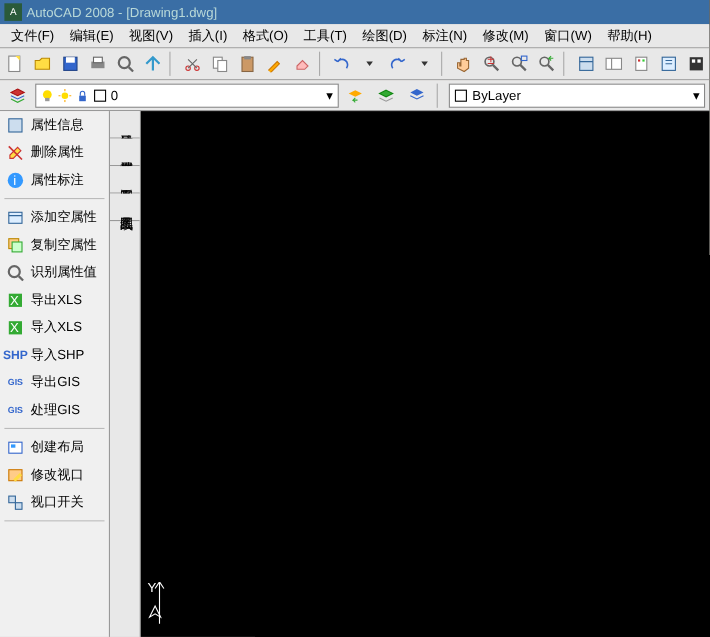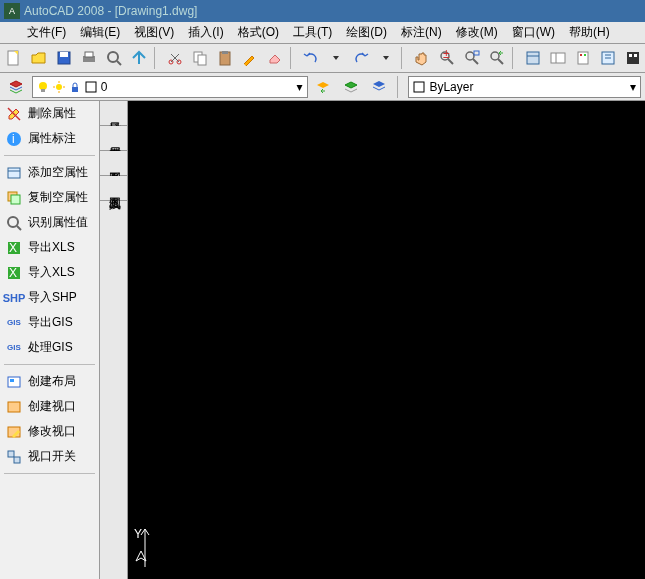--- a/index.html
+++ b/index.html
@@ -1,19 +1,19 @@
 <!DOCTYPE html>
 <html><head>
 <meta charset="utf-8">
 <style>
 * { margin: 0; padding: 0; box-sizing: border-box; font-family: "Microsoft YaHei", SimSun, sans-serif; font-size: 12px; }
 body { width: 645px; height: 579px; overflow: hidden; background: #d4d0c8; display: flex; flex-direction: column; }
 .titlebar { background: linear-gradient(#3a6ea5, #3a6ea5); height: 22px; display: flex; align-items: center; padding: 0 4px; color: #b8d8d8; }
 .titlebar .icon { width: 16px; height: 16px; background: #2a5a3a; margin-right: 4px; display: flex; align-items: center; justify-content: center; font-size: 9px; color: #fff; }
-.menubar { background: #e8e8e8; height: 22px; display: flex; align-items: center; padding: 0 21px; border-bottom: 1px solid #999; gap: 2px; }
+.menubar { background: #e8e8e8; height: 22px; display: flex; align-items: center; padding: 0 4px; border-bottom: 1px solid #999; gap: 2px; }
 .menubar span { padding: 2px 6px; cursor: default; }
 .toolbars { background: #e8e8e8; padding: 2px; border-bottom: 1px solid #999; display: flex; flex-wrap: wrap; gap: 2px; }
 .tb-row { display: flex; align-items: center; gap: 1px; }
 .tb-btn { width: 24px; height: 24px; display: flex; align-items: center; justify-content: center; border: 1px solid transparent; cursor: pointer; }
 .tb-sep { width: 6px; height: 22px; border-left: 1px solid #aaa; margin: 0 2px; }
 .layer-row { background: #e8e8e8; height: 28px; display: flex; align-items: center; padding: 2px 4px; border-bottom: 1px solid #999; gap: 4px; }
 .layer-combo { background: #fff; border: 1px solid #888; height: 22px; width: 280px; display: flex; align-items: center; padding: 0 4px; gap: 4px; }
 .bylayer-combo { background: #fff; border: 1px solid #888; height: 22px; width: 236px; display: flex; align-items: center; padding: 0 4px; gap: 4px; font-family: monospace; }
 .main { flex: 1; display: flex; overflow: hidden; }
 .sidepanel { width: 100px; background: #f0f0f0; border-right: 1px solid #999; overflow-y: auto; }
@@ -261,20 +261,28 @@
     <span>ByLayer</span>
     <span class="dd">▾</span>
   </div>
 </div>
 
 <div class="main">
   <div class="sidepanel">
     <div class="side-item">
         <span class="side-icon">
           <svg width="16" height="16">
+            <rect x="2" y="2" width="12" height="12" fill="#cde" stroke="#369"></rect>
+          </svg>
+        </span>
+        <span>属性信息</span>
+      </div>
+    <div class="side-item">
+        <span class="side-icon">
+          <svg width="16" height="16">
             <path d="M3 13 L3 10 L10 3 L13 6 L6 13 Z" fill="#fd4" stroke="#c33"></path>
             <line x1="2" y1="2" x2="14" y2="14" stroke="#c33" stroke-width="1.5"></line>
           </svg>
         </span>
         <span>删除属性</span>
       </div>
     <div class="side-item">
         <span class="side-icon">
           <svg width="16" height="16">
             <circle cx="8" cy="8" r="7" fill="#39f"></circle>
@@ -343,28 +351,20 @@
       </div>
     <div class="side-sep"></div>
     <div class="side-item">
         <span class="side-icon">
           <svg width="16" height="16">
             <rect x="2" y="3" width="12" height="10" fill="#fff" stroke="#36c"></rect>
             <rect x="4" y="5" width="4" height="3" fill="#39f"></rect>
           </svg>
         </span>
         <span>创建布局</span>
-      </div>
-    <div class="side-item">
-        <span class="side-icon">
-          <svg width="16" height="16">
-            <rect x="2" y="3" width="12" height="10" fill="#fc8" stroke="#c70"></rect>
-          </svg>
-        </span>
-        <span>创建视口</span>
       </div>
     <div class="side-item">
         <span class="side-icon">
           <svg width="16" height="16">
             <rect x="2" y="3" width="12" height="10" fill="#fc8" stroke="#c70"></rect>
             <path d="M6 12 L12 6 L14 8 L8 14 Z" fill="#fd4"></path>
           </svg>
         </span>
         <span>修改视口</span>
       </div>

